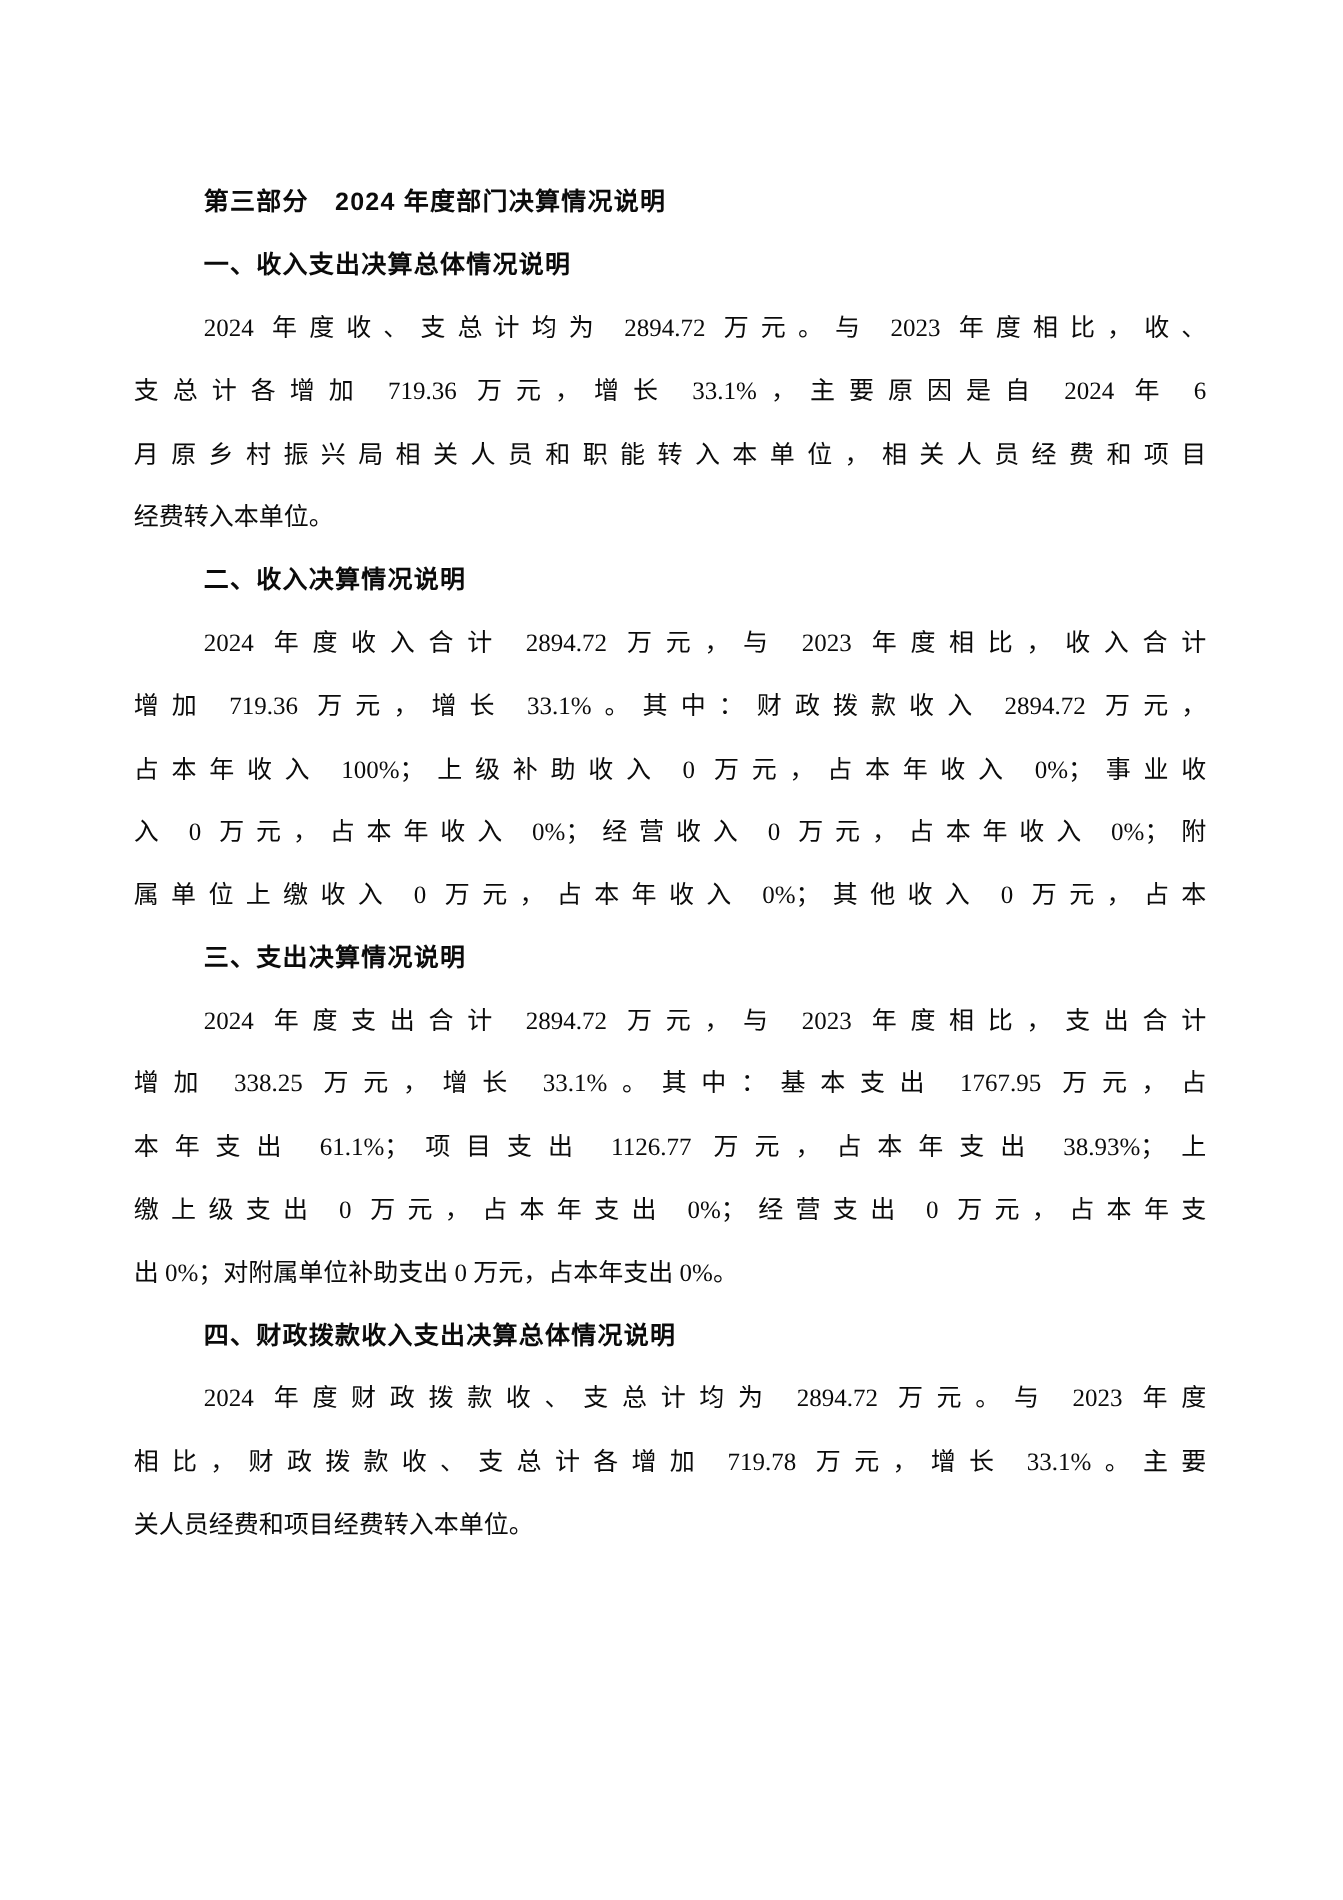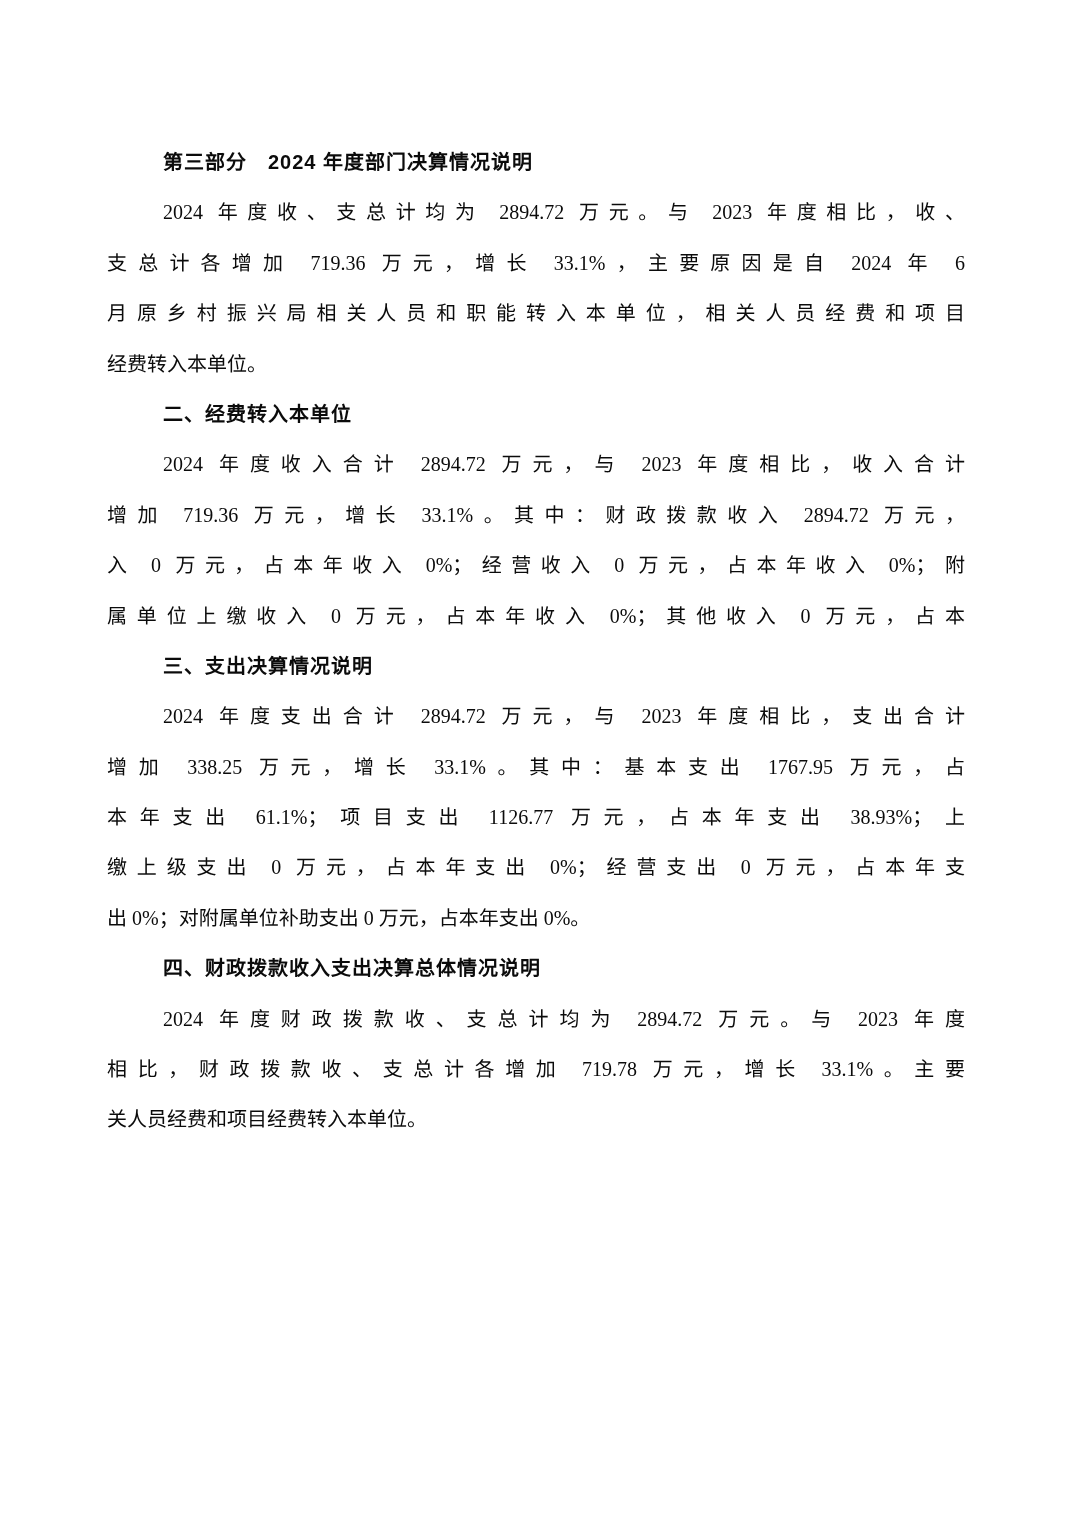--- a/index.html
+++ b/index.html
@@ -43,27 +43,29 @@
   .justify {
     text-align: justify;
     text-align-last: justify;
   }
 </style>
 </head>
 <body>
 
 <div class="doc-page">
   <div class="line heading-line indent">第三部分　2024 年度部门决算情况说明</div>
+  <div class="line heading-line indent">一、收入支出决算总体情况说明</div>
   <div class="line body-line indent justify">2024 年度收、支总计均为 2894.72 万元。与 2023 年度相比，收、</div>
   <div class="line body-line justify">支总计各增加 719.36 万元，增长 33.1%，主要原因是自 2024 年 6</div>
   <div class="line body-line justify">月原乡村振兴局相关人员和职能转入本单位，相关人员经费和项目</div>
   <div class="line body-line">经费转入本单位。</div>
-  <div class="line heading-line indent">二、经费转入本单位</div>
+  <div class="line heading-line indent">二、收入决算情况说明</div>
   <div class="line body-line indent justify">2024 年度收入合计 2894.72 万元，与 2023 年度相比，收入合计</div>
   <div class="line body-line justify">增加 719.36 万元，增长 33.1%。其中：财政拨款收入 2894.72 万元，</div>
+  <div class="line body-line justify">占本年收入 100%；上级补助收入 0 万元，占本年收入 0%；事业收</div>
   <div class="line body-line justify">入 0 万元，占本年收入 0%；经营收入 0 万元，占本年收入 0%；附</div>
   <div class="line body-line justify">属单位上缴收入 0 万元，占本年收入 0%；其他收入 0 万元，占本</div>
   <div class="line heading-line indent">三、支出决算情况说明</div>
   <div class="line body-line indent justify">2024 年度支出合计 2894.72 万元，与 2023 年度相比，支出合计</div>
   <div class="line body-line justify">增加 338.25 万元，增长 33.1%。其中：基本支出 1767.95 万元，占</div>
   <div class="line body-line justify">本年支出 61.1%；项目支出 1126.77 万元，占本年支出 38.93%；上</div>
   <div class="line body-line justify">缴上级支出 0 万元，占本年支出 0%；经营支出 0 万元，占本年支</div>
   <div class="line body-line">出 0%；对附属单位补助支出 0 万元，占本年支出 0%。</div>
   <div class="line heading-line indent">四、财政拨款收入支出决算总体情况说明</div>
   <div class="line body-line indent justify">2024 年度财政拨款收、支总计均为 2894.72 万元。与 2023 年度</div>

